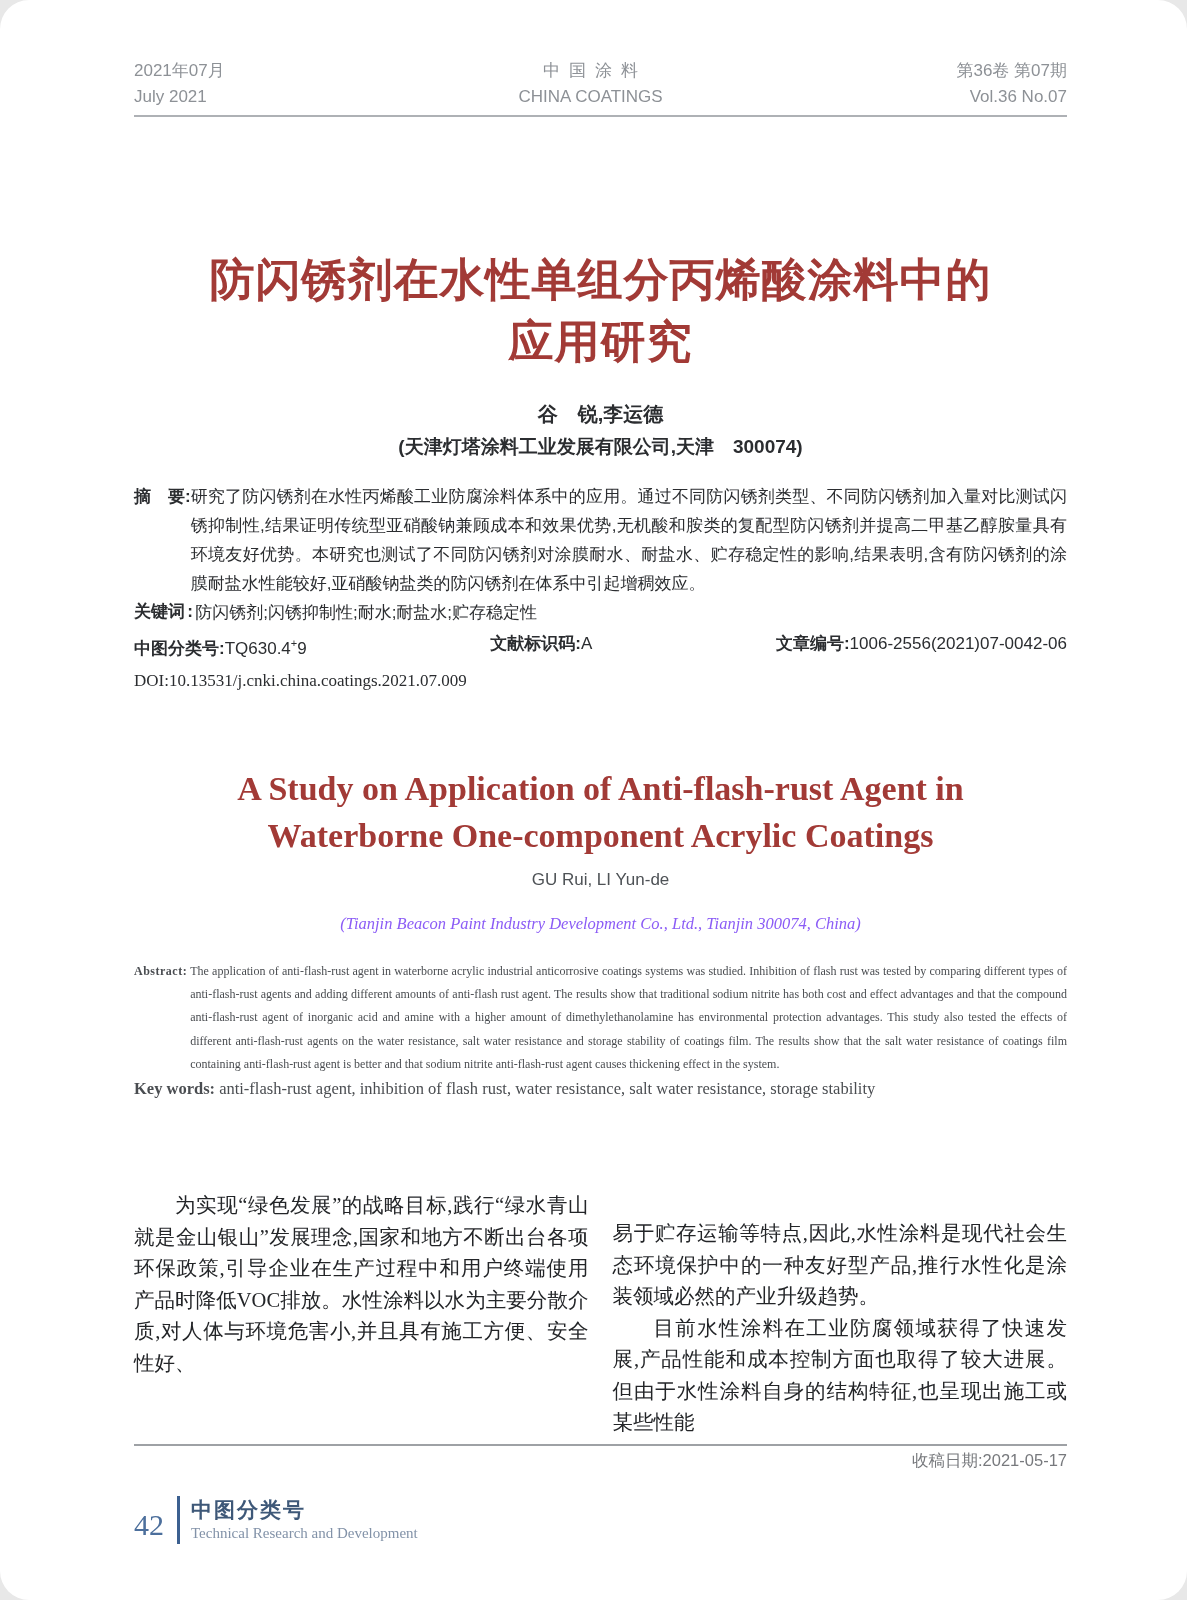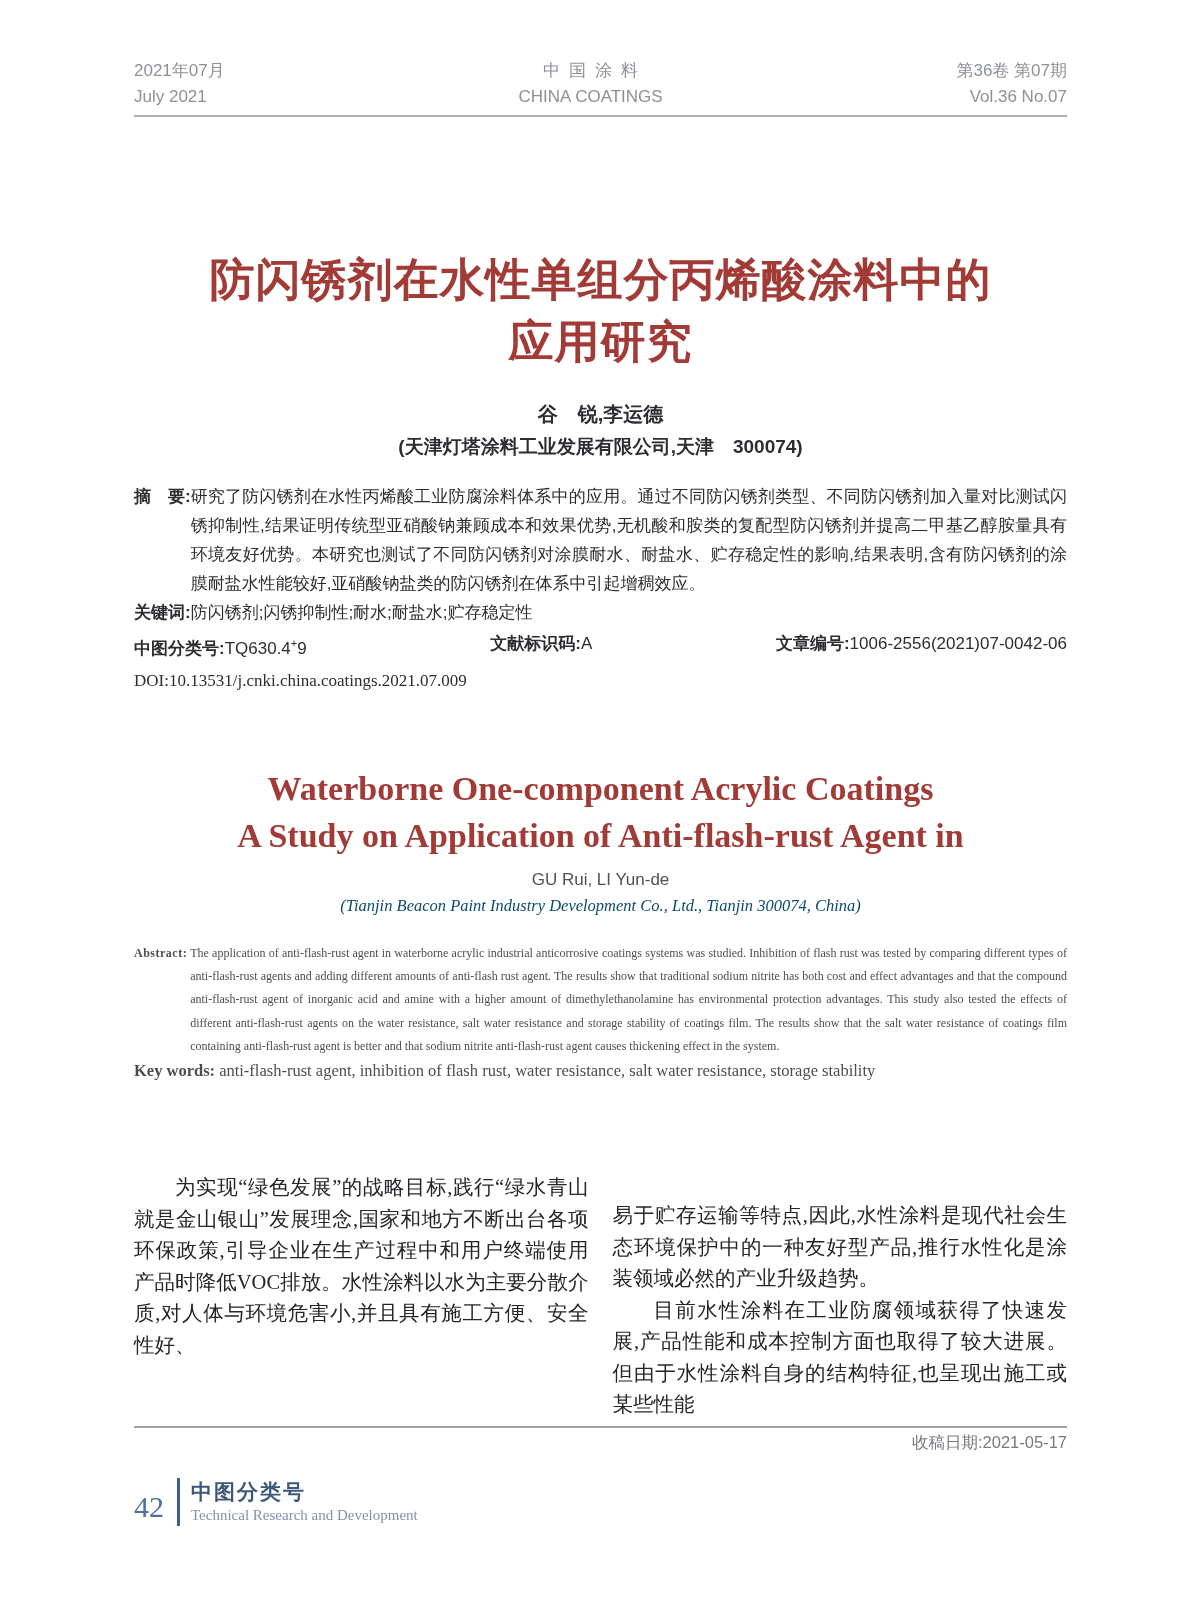--- a/index.html
+++ b/index.html
@@ -12,51 +12,52 @@
     --blue-light:#8292a8;
   }
   *{margin:0;padding:0;box-sizing:border-box;}
   html,body{background:#e8e8e8;}
   .page{
     width:1187px;height:1600px;background:#ffffff;margin:0 auto;
     position:relative;overflow:hidden;
     padding:58px 120px 0 134px;
     font-family:"Liberation Sans","DejaVu Sans",sans-serif;
     color:var(--ink);
+    border-radius:29px;
   }
   
   .journal-header{display:flex;justify-content:space-between;align-items:flex-start;
     color:var(--gray);font-size:17px;line-height:26px;}
   .jh-left{text-align:left;}
   .jh-center{text-align:center;}
   .jh-center .cn{letter-spacing:9px;padding-left:9px;}
   .jh-right{text-align:right;}
   .header-rule{border-bottom:2px solid #aeb1b5;margin-top:5px;}
   
   .cn-title{margin-top:132px;text-align:center;color:var(--red);
     font-weight:bold;font-size:45px;line-height:62px;letter-spacing:1px;}
   .cn-authors{margin-top:28px;text-align:center;font-size:20px;font-weight:bold;line-height:26px;}
   .cn-affil{margin-top:7px;text-align:center;font-size:19px;font-weight:bold;line-height:26px;}
   
   .abs-cn{margin-top:22px;display:flex;font-size:17px;line-height:29px;}
   .abs-cn .lab{font-weight:bold;white-space:nowrap;}
   .abs-cn .txt{flex:1;text-align:justify;}
   .kw-cn{display:flex;font-size:17px;line-height:29px;}
-  .kw-cn .lab{font-weight:bold;white-space:nowrap;}
+  .kw-cn .lab{font-weight:bold;white-space:nowrap;font-family:Liberation Mono, monospace;}
   .class-row{display:flex;justify-content:space-between;font-size:17px;line-height:29px;margin-top:2px;}
   .class-row b{font-weight:bold;}
   .class-row sup{font-size:11px;}
   .doi-line{margin-top:3px;font-family:"Liberation Serif","DejaVu Serif",serif;
     font-size:17px;line-height:29px;}
   
   .en-title{margin-top:70px;text-align:center;color:var(--red);
     font-family:"Liberation Serif","DejaVu Serif",serif;
     font-weight:bold;font-size:34px;line-height:47px;}
   .en-authors{margin-top:9px;text-align:center;font-size:17px;line-height:24px;color:#4e5256;}
-  .en-affil{margin-top:2px;text-align:center;font-size:16.5px;line-height:24px;color:#0c4a6e;
+  .en-affil{margin-top:20px;text-align:center;font-size:16.5px;line-height:24px;color:#8b5cf6;
     font-family:"Liberation Serif","DejaVu Serif",serif;font-style:italic;}
   
   .abs-en{margin-top:24px;display:flex;color:#4a4d51;
     font-family:"Liberation Serif","DejaVu Serif",serif;
     font-size:12px;line-height:23.4px;}
   .abs-en .lab{font-weight:bold;white-space:nowrap;letter-spacing:.5px;padding-right:3px;}
   .abs-en .txt{flex:1;text-align:justify;}
   .kw-en{display:flex;color:#4a4d51;
     font-family:"Liberation Serif","DejaVu Serif",serif;
     font-size:16.5px;line-height:23.4px;}
@@ -121,22 +122,22 @@
   </div>
 
   <div class="class-row">
     <span><b>中图分类号:</b><span>TQ630.4</span><sup>+</sup><span>9</span></span>
     <span><b>文献标识码:</b><span>A</span></span>
     <span><b>文章编号:</b><span>1006-2556(2021)07-0042-06</span></span>
   </div>
   <div class="doi-line">DOI:10.13531/j.cnki.china.coatings.2021.07.009</div>
 
   <h2 class="en-title">
+    <div>A Study on Application of Anti-flash-rust Agent in</div>
     <div>Waterborne One-component Acrylic Coatings</div>
-    <div>A Study on Application of Anti-flash-rust Agent in</div>
   </h2>
   <div class="en-authors">GU Rui, LI Yun-de</div>
   <div class="en-affil">(Tianjin Beacon Paint Industry Development Co., Ltd., Tianjin 300074, China)</div>
 
   <div class="abs-en">
     <span class="lab">Abstract:</span>
     <span class="txt">The application of anti-flash-rust agent in waterborne acrylic industrial anticorrosive coatings systems was studied. Inhibition of flash rust was tested by comparing different types of anti-flash-rust agents and adding different amounts of anti-flash rust agent. The results show that traditional sodium nitrite has both cost and effect advantages and that the compound anti-flash-rust agent of inorganic acid and amine with a higher amount of dimethylethanolamine has environmental protection advantages. This study also tested the effects of different anti-flash-rust agents on the water resistance, salt water resistance and storage stability of coatings film. The results show that the salt water resistance of coatings film containing anti-flash-rust agent is better and that sodium nitrite anti-flash-rust agent causes thickening effect in the system.</span>
   </div>
   <div class="kw-en">
     <span class="lab">Key words:</span>

